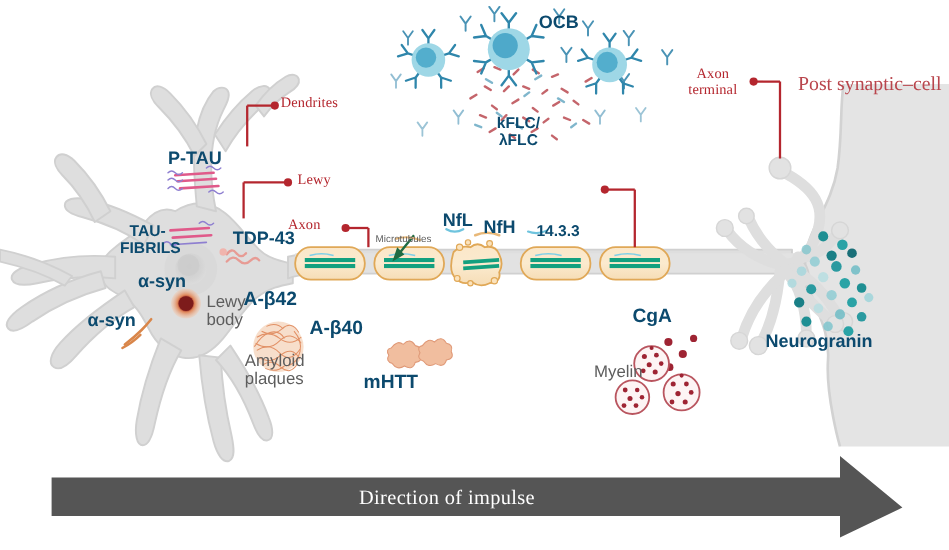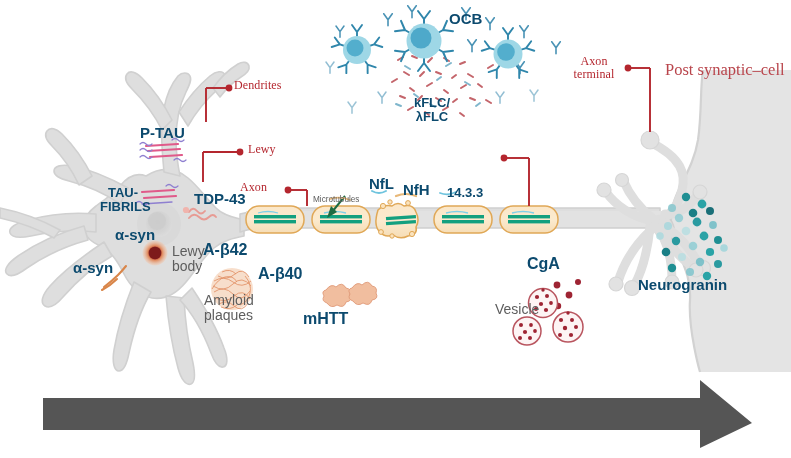--- a/index.html
+++ b/index.html
@@ -645,23 +645,24 @@
   <div class="lbl gry tiny" style="left:313px; top:196px;">Microtubules</div>
 
   <div class="lbl blk-bold lg" style="left:369px; top:176px;">NfL</div>
 
   <div class="lbl blk-bold lg" style="left:403px; top:182px;">NfH</div>
 
   <div class="lbl blk-bold sm" style="left:447px; top:186px;">14.3.3</div>
 
   <div class="lbl blk-bold xl" style="left:527px; top:255px;">CgA</div>
 
-  <div class="lbl gry" style="left:495px; top:302px;">Vesicle</div>
+  <div class="lbl gry" style="left:495px; top:302px;">Myelin</div>
 
   <div class="lbl blk-bold lg" style="left:638px; top:277px;">Neurogranin</div>
 
   <div class="lbl blk-bold lg" style="left:449px; top:11px;">OCB</div>
 
   <div class="lbl blk-bold sm center" style="left:404px; top:96px; width:56px;">kFLC/
 λFLC</div>
 
+  <div class="arrow-text" style="left:0; top:405px; width:745px; text-align:center;">Direction of impulse</div>
 
 </div>
 
 </body></html>

